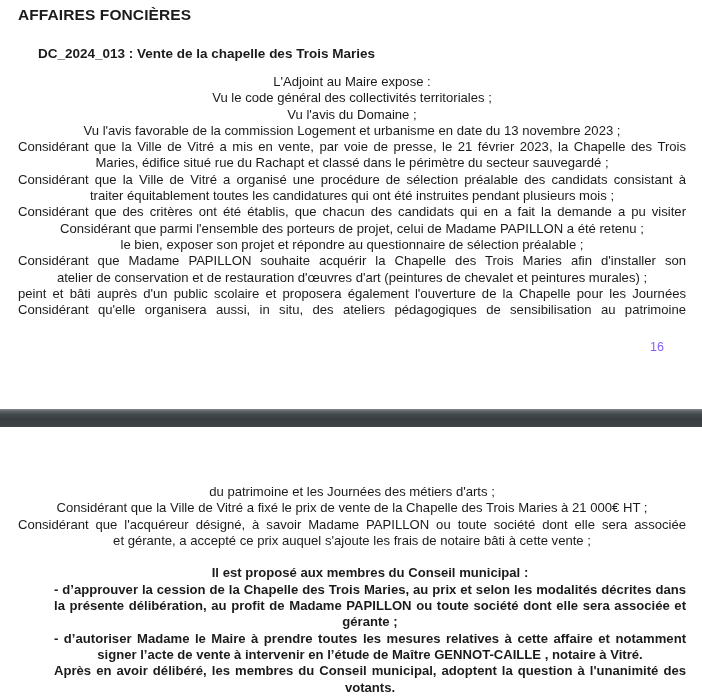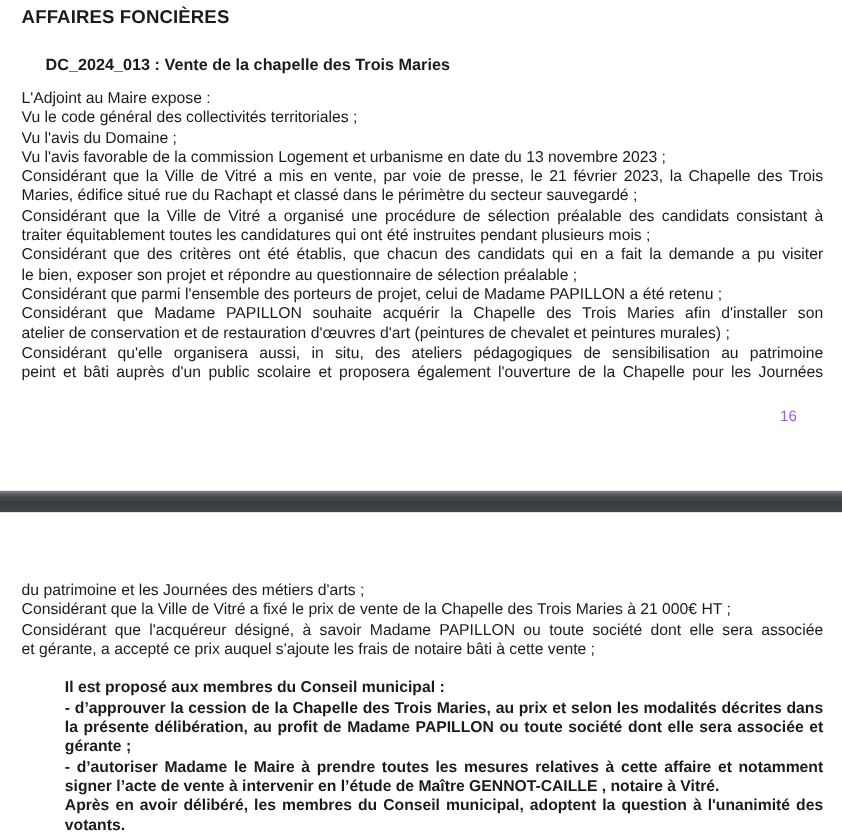--- a/index.html
+++ b/index.html
@@ -61,21 +61,21 @@
     right: 16px;
   }
   #body1 { top: 74px; }
   #body2 { top: 57px; }  
 
   .doc-line {
     font-size: 13.1px;
     line-height: 16.3px;
     height: 16.3px;
     overflow: hidden;
-    text-align: left;
+    text-align: center;
   }
   .doc-line.just {
     text-align: justify;
     text-align-last: justify;
   }
   .doc-line.bold { font-weight: bold; margin-left: 36px; }
 
   .pagenum {
     position: absolute;
     top: 340px;
@@ -106,26 +106,26 @@
     <div class="body-block" id="body1">
         <div class="doc-line">L'Adjoint au Maire expose :</div>
         <div class="doc-line">Vu le code général des collectivités territoriales ;</div>
         <div class="doc-line">Vu l'avis du Domaine ;</div>
         <div class="doc-line">Vu l'avis favorable de la commission Logement et urbanisme en date du 13 novembre 2023 ;</div>
         <div class="doc-line just">Considérant que la Ville de Vitré a mis en vente, par voie de presse, le 21 février 2023, la Chapelle des Trois</div>
         <div class="doc-line">Maries, édifice situé rue du Rachapt et classé dans le périmètre du secteur sauvegardé ;</div>
         <div class="doc-line just">Considérant que la Ville de Vitré a organisé une procédure de sélection préalable des candidats consistant à</div>
         <div class="doc-line">traiter équitablement toutes les candidatures qui ont été instruites pendant plusieurs mois ;</div>
         <div class="doc-line just">Considérant que des critères ont été établis, que chacun des candidats qui en a fait la demande a pu visiter</div>
+        <div class="doc-line">Considérant que parmi l'ensemble des porteurs de projet, celui de Madame PAPILLON a été retenu ;</div>
         <div class="doc-line">le bien, exposer son projet et répondre au questionnaire de sélection préalable ;</div>
-        <div class="doc-line">Considérant que parmi l'ensemble des porteurs de projet, celui de Madame PAPILLON a été retenu ;</div>
         <div class="doc-line just">Considérant que Madame PAPILLON souhaite acquérir la Chapelle des Trois Maries afin d'installer son</div>
         <div class="doc-line">atelier de conservation et de restauration d'œuvres d'art (peintures de chevalet et peintures murales) ;</div>
+        <div class="doc-line just">peint et bâti auprès d'un public scolaire et proposera également l'ouverture de la Chapelle pour les Journées</div>
         <div class="doc-line just">Considérant qu'elle organisera aussi, in situ, des ateliers pédagogiques de sensibilisation au patrimoine</div>
-        <div class="doc-line just">peint et bâti auprès d'un public scolaire et proposera également l'ouverture de la Chapelle pour les Journées</div>
       </div>
     <div class="pagenum">16</div>
   </div>
 
   <div class="separator"></div>
 
   <div class="page page-2">
     <div class="body-block" id="body2">
         <div class="doc-line">du patrimoine et les Journées des métiers d'arts ;</div>
         <div class="doc-line">Considérant que la Ville de Vitré a fixé le prix de vente de la Chapelle des Trois Maries à 21 000€ HT ;</div>

